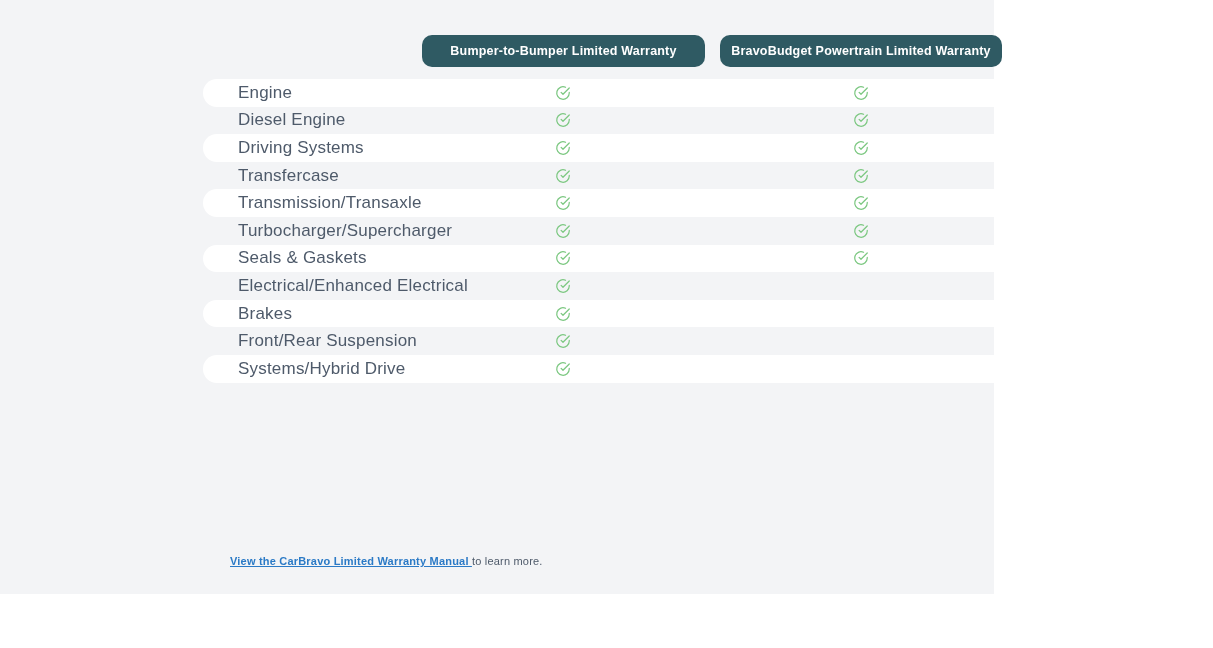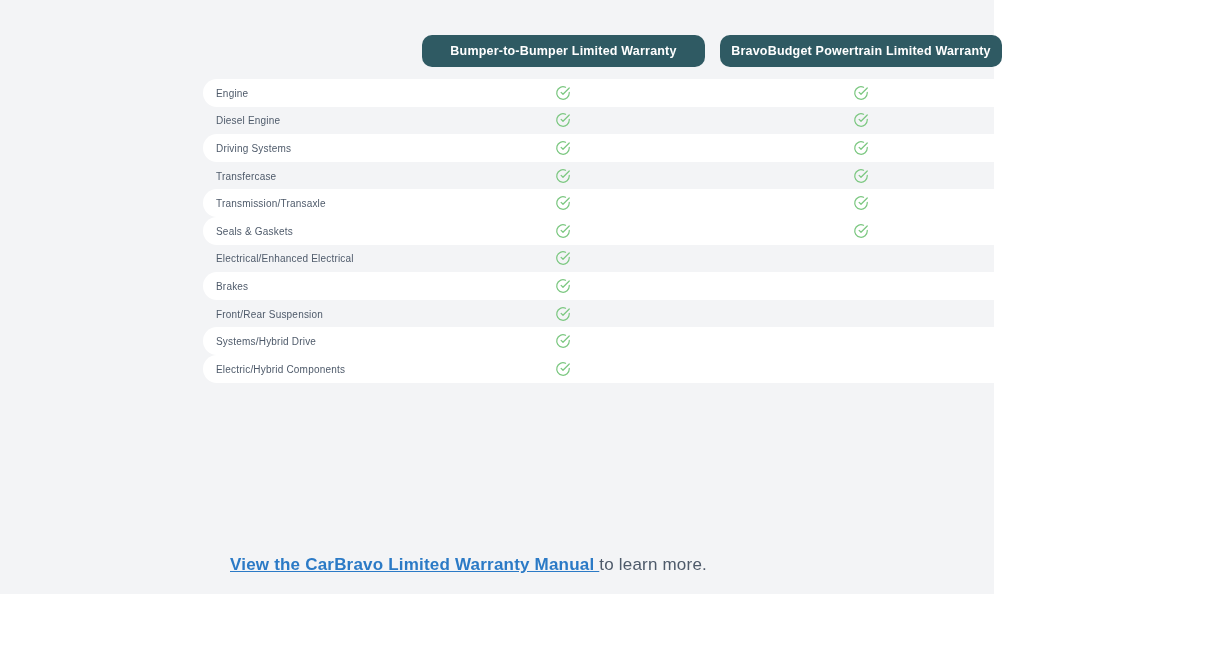--- a/index.html
+++ b/index.html
@@ -27,32 +27,32 @@
   .pill-1{left:422px;width:283px;}
   .pill-2{left:720px;width:282px;}
   .table{
     position:absolute;left:203px;top:79px;width:809px;
   }
   .row{
     position:relative;height:27.6px;width:809px;
   }
   .row.odd{background:var(--row-white);border-radius:14px;}
   .row-label{
-    position:absolute;left:13px;top:50%;transform:translateY(-50%);
-    font-size:10px;color:var(--text);letter-spacing:.2px;white-space:nowrap;
+    position:absolute;left:35px;top:50%;transform:translateY(-50%);
+    font-size:17px;color:var(--text);letter-spacing:.2px;white-space:nowrap;
   }
   .cell{
     position:absolute;top:50%;transform:translate(-50%,-50%);
     width:15px;height:15px;display:flex;align-items:center;justify-content:center;
   }
   .cell-1{left:360px;}
   .cell-2{left:658px;}
   .cell svg{display:block;}
   .footer-line{
-    position:absolute;left:230px;top:555px;font-size:17px;color:var(--text);
+    position:absolute;left:230px;top:555px;font-size:11px;color:var(--text);
     letter-spacing:.2px;white-space:nowrap;
   }
   .footer-line a{
     color:var(--link);text-decoration:underline;font-weight:bold;cursor:pointer;
   }
 </style>
 </head>
 <body>
 
 <div class="section">
@@ -136,20 +136,35 @@
           </svg>
         </span>
     <span class="cell cell-2">
           <svg viewBox="0 0 24 24" width="15" height="15" fill="none" stroke="#7dc882" stroke-width="2" stroke-linecap="round" stroke-linejoin="round">
             <path d="M22 11.08V12a10 10 0 1 1-5.93-9.14"></path>
             <polyline points="22 4 12 14.01 9 11.01"></polyline>
           </svg>
         </span>
   </div>
 
+  <div class="row">
+    <span class="row-label">Turbocharger/Supercharger</span>
+    <span class="cell cell-1">
+          <svg viewBox="0 0 24 24" width="15" height="15" fill="none" stroke="#7dc882" stroke-width="2" stroke-linecap="round" stroke-linejoin="round">
+            <path d="M22 11.08V12a10 10 0 1 1-5.93-9.14"></path>
+            <polyline points="22 4 12 14.01 9 11.01"></polyline>
+          </svg>
+        </span>
+    <span class="cell cell-2">
+          <svg viewBox="0 0 24 24" width="15" height="15" fill="none" stroke="#7dc882" stroke-width="2" stroke-linecap="round" stroke-linejoin="round">
+            <path d="M22 11.08V12a10 10 0 1 1-5.93-9.14"></path>
+            <polyline points="22 4 12 14.01 9 11.01"></polyline>
+          </svg>
+        </span>
+  </div>
 
   <div class="row odd">
     <span class="row-label">Seals &amp; Gaskets</span>
     <span class="cell cell-1">
           <svg viewBox="0 0 24 24" width="15" height="15" fill="none" stroke="#7dc882" stroke-width="2" stroke-linecap="round" stroke-linejoin="round">
             <path d="M22 11.08V12a10 10 0 1 1-5.93-9.14"></path>
             <polyline points="22 4 12 14.01 9 11.01"></polyline>
           </svg>
         </span>
     <span class="cell cell-2">
@@ -200,28 +215,18 @@
     <span class="cell cell-1">
           <svg viewBox="0 0 24 24" width="15" height="15" fill="none" stroke="#7dc882" stroke-width="2" stroke-linecap="round" stroke-linejoin="round">
             <path d="M22 11.08V12a10 10 0 1 1-5.93-9.14"></path>
             <polyline points="22 4 12 14.01 9 11.01"></polyline>
           </svg>
         </span>
     <span class="cell cell-2"></span>
   </div>
 
 
-  <div class="row odd">
-    <span class="row-label">Electric/Hybrid Components</span>
-    <span class="cell cell-1">
-          <svg viewBox="0 0 24 24" width="15" height="15" fill="none" stroke="#7dc882" stroke-width="2" stroke-linecap="round" stroke-linejoin="round">
-            <path d="M22 11.08V12a10 10 0 1 1-5.93-9.14"></path>
-            <polyline points="22 4 12 14.01 9 11.01"></polyline>
-          </svg>
-        </span>
-    <span class="cell cell-2"></span>
-  </div>
 
 </div>
 
   <p class="footer-line"><a>View the CarBravo Limited Warranty Manual </a><span>to learn more.</span></p>
 
 </div>
 
 </body></html>

